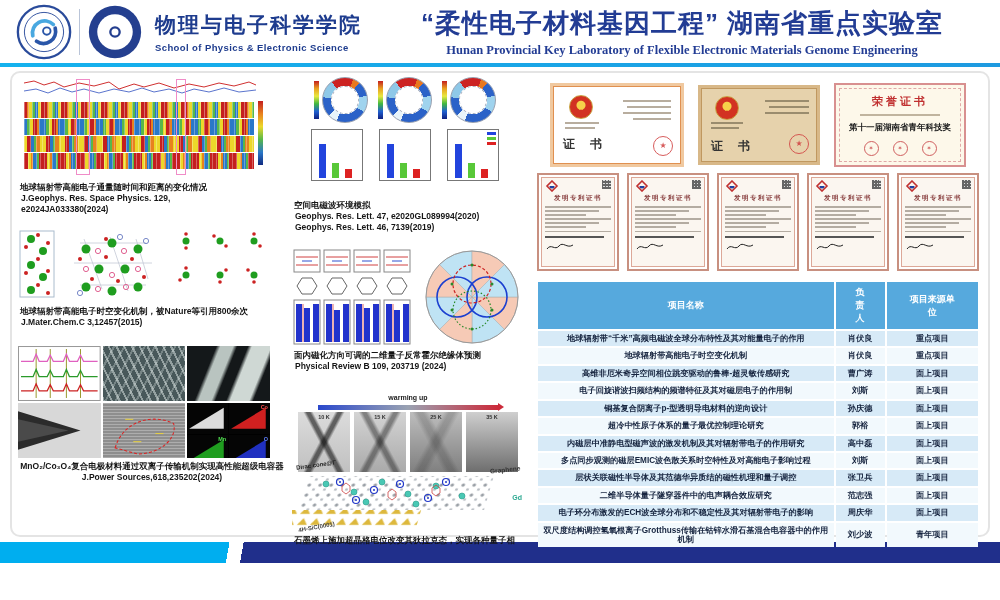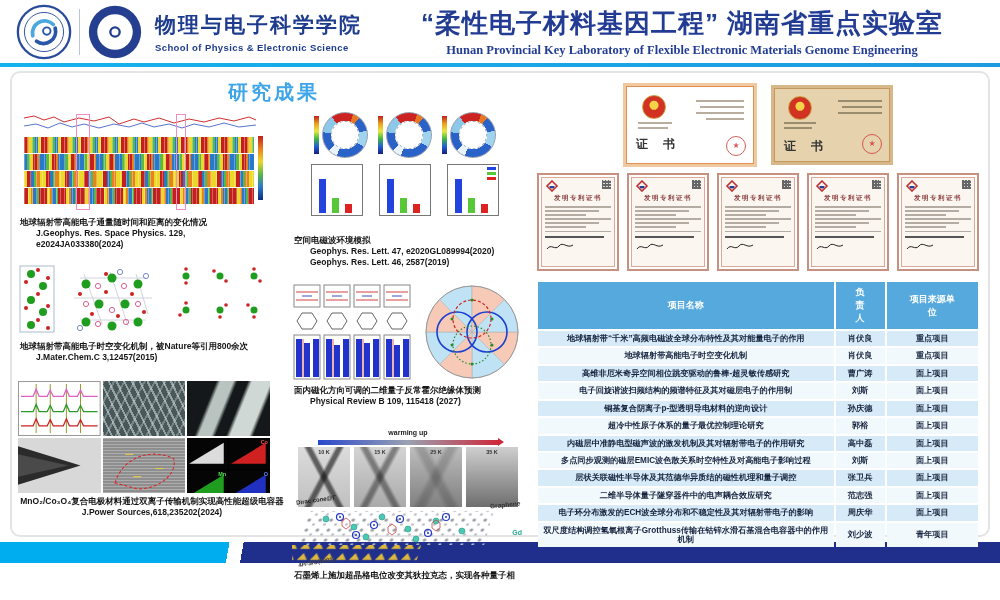--- a/index.html
+++ b/index.html
@@ -20,21 +20,21 @@
   .panel{margin:4px 10px 0;height:466px;border:2px solid #e4e4e4;border-radius:10px;
          display:flex;padding:4px 6px;box-sizing:border-box;background:#fff;}
   .research{width:512px;}
   .research h2{margin:2px 0 6px;text-align:center;font-size:20px;color:#3ea5e8;letter-spacing:3px;}
   .rescols{display:flex;gap:6px;}
   .rescol1{width:268px;}
   .rescol2{width:238px;}
   .ritem{margin-bottom:6px;}
   .mt14{margin-top:14px;} .mt18{margin-top:18px;text-align:center;}
   .cap{margin:3px 2px 0;font-size:8.5px;font-weight:bold;color:#151515;line-height:1.3;}
-  .ref{margin:0 18px;font-size:8.5px;font-weight:bold;color:#151515;line-height:1.3;}
+  .ref{margin:0 3px;font-size:8.5px;font-weight:bold;color:#151515;line-height:1.3;}
   .ref span{display:block;}
   figure{margin:0;}
   
   .fig1{position:relative;width:245px;height:102px;padding-left:6px;box-sizing:border-box;}
   .fig1::before{content:"";position:absolute;left:58px;top:2px;bottom:4px;width:12px;border:1px solid #f08cc8;}
   .fig1::after{content:"";position:absolute;left:158px;top:2px;bottom:4px;width:8px;border:1px solid #f08cc8;}
   .f1cbar{position:absolute;right:0;top:24px;width:5px;height:64px;
           background:linear-gradient(#c41f1f,#e8821e,#ecd82a,#58b848,#2a78c8,#102a80);}
   .f1row{height:16px;width:230px;margin-top:1px;
     background-image:repeating-linear-gradient(90deg,rgba(255,255,255,.35) 0 1px,rgba(255,255,255,0) 1px 4px),
@@ -174,21 +174,20 @@
     <div class="titles">
       <div class="title-cn">“柔性电子材料基因工程” 湖南省重点实验室</div>
       <div class="title-en">Hunan Provincial Key Laboratory of Flexible Electronic Materials Genome Engineering</div>
     </div>
   </header>
   <div class="header-line"></div>
 
   <main class="panel">
 
     <section class="research">
-      <h2>研究成果</h2>
       <div class="rescols">
         <div class="rescol1">
 
           <div class="ritem">
             <figure class="fig1">
               <svg width="232" height="20" viewBox="0 0 232 20">
                 <polyline fill="none" stroke="#d03030" stroke-width="1" points="0,6 10,4 20,8 30,5 40,10 55,6 70,9 85,5 95,12 110,7 120,10 135,6 150,11 165,7 180,10 195,6 210,9 225,5 232,8"></polyline>
                 <polyline fill="none" stroke="#3050c0" stroke-width="0.8" points="0,14 12,12 24,16 36,11 48,15 60,12 75,16 90,12 105,15 118,11 130,15 145,12 158,16 170,12 185,15 200,11 215,15 232,13"></polyline>
               </svg>
               <div class="f1row"></div>
@@ -399,21 +398,21 @@
                       <i class="b"></i>
                       <i class="g"></i>
                       <i class="r"></i>
                     </div>
                 </div>
               </div>
             </figure>
             <p class="cap">空间电磁波环境模拟</p>
             <p class="ref">
               <span>Geophys. Res. Lett. 47, e2020GL089994(2020)</span>
-                <span>Geophys. Res. Lett. 46, 2587(2019)</span>
+                <span>Geophys. Res. Lett. 46, 7139(2019)</span>
             </p>
           </div>
 
           <div class="ritem mt14">
             <figure style="display:flex;gap:6px;align-items:center;">
               <svg width="124" height="98" viewBox="0 0 124 98">
                 <g fill="#fff" stroke="#888">
                   <rect x="2" y="2" width="26" height="22"></rect>
                     <rect x="32" y="2" width="26" height="22"></rect>
                     <rect x="62" y="2" width="26" height="22"></rect>
@@ -489,21 +488,21 @@
                     <circle cx="30" cy="37" r="1.5"></circle>
                     <circle cx="70" cy="37" r="1.5"></circle>
                     <circle cx="30" cy="63" r="1.5"></circle>
                     <circle cx="70" cy="63" r="1.5"></circle>
                     <circle cx="50" cy="82" r="1.5"></circle>
                   </g>
               </svg>
             </figure>
             <p class="cap">面内磁化方向可调的二维量子反常霍尔绝缘体预测</p>
             <p class="ref">
-              <span>Physical Review B 109, 115418 (2027)</span>
+              <span>Physical Review B 109, 203719 (2024)</span>
             </p>
           </div>
 
           <div class="ritem mt14">
             <figure class="fig6">
               <div class="wbarwrap">
                 <span class="wlabel">warming up</span>
                 <div class="wbar"></div>
               </div>
               <div class="gpanels">
@@ -596,20 +595,30 @@
         <div class="cert cert-tan">
           <div class="emblem">★</div>
           <div class="cline" style="left:10px;top:34px;width:32px;background:#9a8c6e;"></div>
           <div class="cline" style="left:10px;top:39px;width:28px;background:#9a8c6e;"></div>
           <div class="cert-title">证  书</div>
           <div class="cline" style="right:8px;top:12px;width:44px;background:#9a8c6e;"></div>
           <div class="cline" style="right:8px;top:18px;width:40px;background:#9a8c6e;"></div>
           <div class="cline" style="right:8px;top:24px;width:44px;background:#9a8c6e;"></div>
           <div class="seal">★</div>
         </div>
+        <div class="cert cert-honor">
+          <div class="honor-title">荣誉证书</div>
+          <div class="honor-name"></div>
+          <div class="honor-award">第十一届湖南省青年科技奖</div>
+          <div class="honor-seals">
+              <span>✶</span>
+              <span>✶</span>
+              <span>✶</span>
+            </div>
+        </div>
       </div>
 
       <div class="certs-patents">
         <div class="patent">
           <div class="p-head">
             <svg width="14" height="12" viewBox="0 0 14 12">
               <path d="M7 1 L12 6 L7 11 L2 6 Z" fill="none" stroke="#c03030" stroke-width="1.6"></path>
               <path d="M4.5 6 a2.5 2.5 0 1 0 5 0" fill="#2040a0"></path>
             </svg>
             <span class="p-qr"></span>

